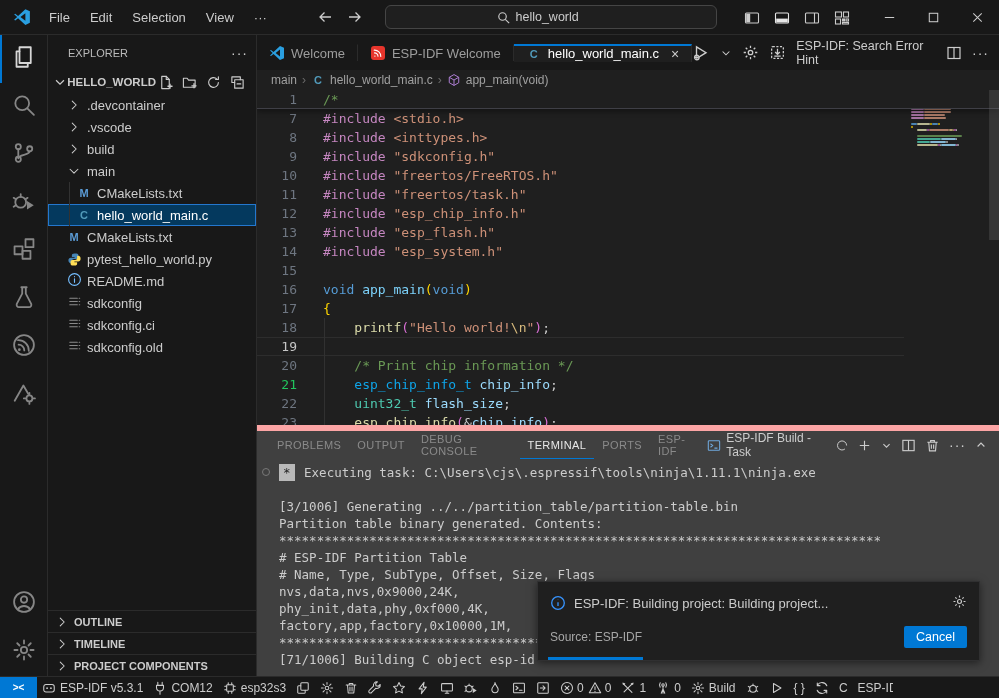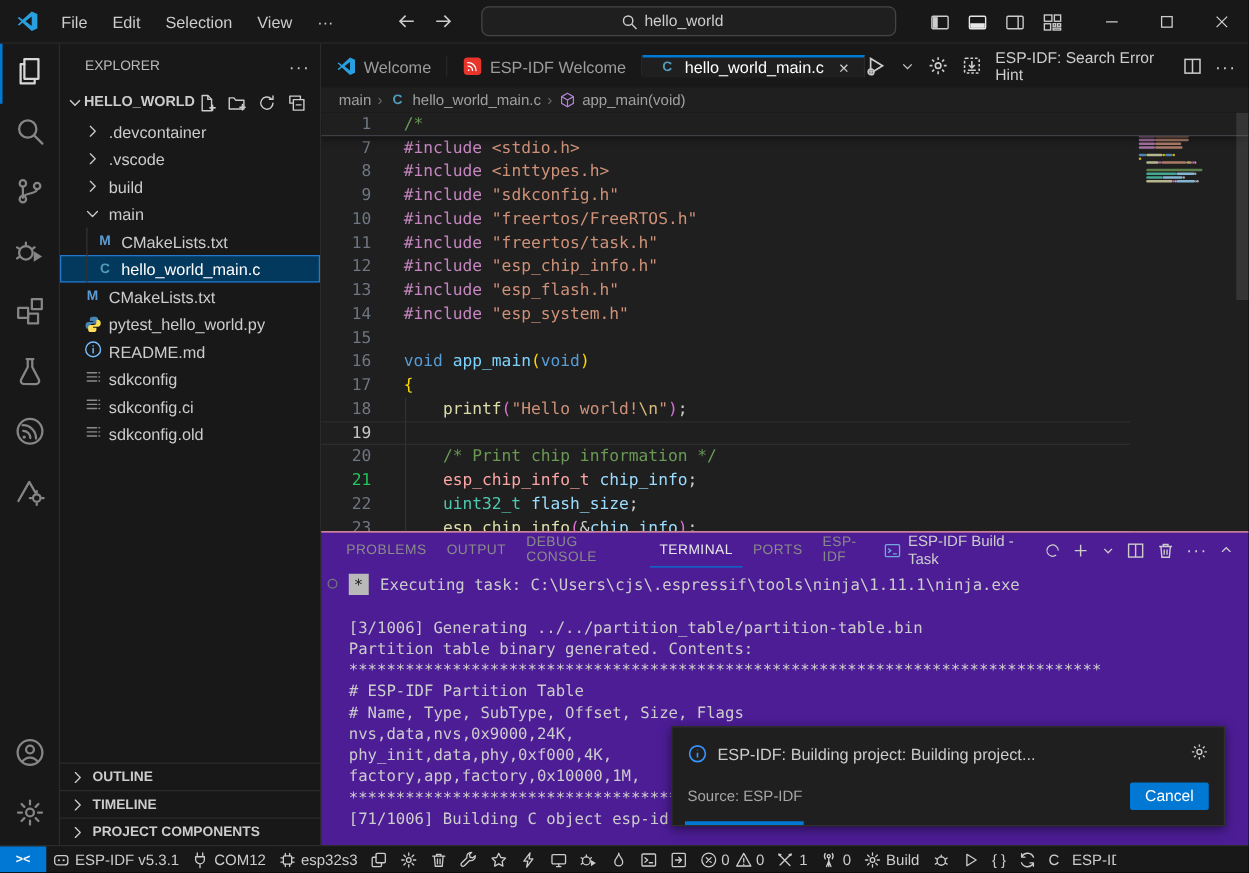--- a/index.html
+++ b/index.html
@@ -83,21 +83,21 @@
   .line .code { padding-left:26px; }
   .line.current { box-shadow: inset 0 1px 0 #2d2d2d, inset 0 -1px 0 #2d2d2d; margin-right:95px; }
   .sticky { background:#1f1f1f; border-bottom:1px solid #3f3f46; box-shadow:0 3px 5px rgba(0,0,0,.35); position:relative; z-index:3; }
   .indent-guide { position:absolute; width:1px; background:#313131; left:67px; z-index:1; }
   .minimap { position:absolute; right:0; top:0; width:94px; height:335px; background:#1f1f1f; z-index:2; padding:3px 0 0 6px; }
   .mm-row { height:2px; margin-bottom:1px; display:flex; }
   .mm-tok { height:2px; border-radius:1px; }
   .scrollbar-v { position:absolute; right:0; top:0; width:10px; height:150px; background:rgba(121,121,121,0.25); z-index:4; }
 
   
-  .panel { height:251px; background:#4c1d95; border-top:1px solid #fca5a5; display:flex; flex-direction:column; flex:none; position:relative; }
+  .panel { height:251px; background:#404040; border-top:6px solid #fca5a5; display:flex; flex-direction:column; flex:none; position:relative; }
   .panel-tabs { height:28px; display:flex; align-items:center; padding-left:12px; flex:none; }
   .ptab { font-size:11px; letter-spacing:.4px; color:#8a8a8a; padding:0 8px; height:100%; display:flex; align-items:center; }
   .ptab.active { color:#e7e7e7; box-shadow: inset 0 -1px 0 #0078d4; }
   .panel-actions { margin-left:auto; display:flex; align-items:center; gap:9px; padding-right:12px; color:#cccccc; }
   .task-chip { display:flex; align-items:center; gap:5px; font-size:12px; color:#cccccc; }
   .panel-actions .ticon { display:flex; align-items:center; }
   .terminal { flex:1; overflow:hidden; font-family:"DejaVu Sans Mono", monospace; font-size:12.5px;
     color:#cccccc; padding:5px 0 0 22px; position:relative; line-height:17px; white-space:pre; }
   .t-line { height:17px; position:relative; }
   .t-decor { position:absolute; left:-17px; top:4px; width:8px; height:8px; border:1px solid #787878; border-radius:50%; }
@@ -529,21 +529,21 @@
           <div class="line"><span class="ln" style="color: rgb(110, 118, 129);">11</span><span class="code"><span style="color: rgb(197, 134, 192);">#include </span><span style="color: rgb(206, 145, 120);">"freertos/task.h"</span></span></div>
           <div class="line"><span class="ln" style="color: rgb(110, 118, 129);">12</span><span class="code"><span style="color: rgb(197, 134, 192);">#include </span><span style="color: rgb(206, 145, 120);">"esp_chip_info.h"</span></span></div>
           <div class="line"><span class="ln" style="color: rgb(110, 118, 129);">13</span><span class="code"><span style="color: rgb(197, 134, 192);">#include </span><span style="color: rgb(206, 145, 120);">"esp_flash.h"</span></span></div>
           <div class="line"><span class="ln" style="color: rgb(110, 118, 129);">14</span><span class="code"><span style="color: rgb(197, 134, 192);">#include </span><span style="color: rgb(206, 145, 120);">"esp_system.h"</span></span></div>
           <div class="line"><span class="ln" style="color: rgb(110, 118, 129);">15</span><span class="code"></span></div>
           <div class="line"><span class="ln" style="color: rgb(110, 118, 129);">16</span><span class="code"><span style="color: rgb(86, 156, 214);">void </span><span style="color: #7dd3fc;">app_main</span><span style="color: rgb(255, 215, 0);">(</span><span style="color: rgb(86, 156, 214);">void</span><span style="color: rgb(255, 215, 0);">)</span></span></div>
           <div class="line"><span class="ln" style="color: rgb(110, 118, 129);">17</span><span class="code"><span style="color: rgb(255, 215, 0);">{</span></span></div>
           <div class="line"><span class="ln" style="color: rgb(110, 118, 129);">18</span><span class="code"><span style="color: rgb(204, 204, 204);">    </span><span style="color: rgb(220, 220, 170);">printf</span><span style="color: rgb(218, 112, 214);">(</span><span style="color: rgb(206, 145, 120);">"Hello world!</span><span style="color: rgb(215, 186, 125);">\n</span><span style="color: rgb(206, 145, 120);">"</span><span style="color: rgb(218, 112, 214);">)</span><span style="color: rgb(204, 204, 204);">;</span></span></div>
           <div class="line current"><span class="ln" style="color: rgb(198, 198, 198);">19</span><span class="code"></span></div>
           <div class="line"><span class="ln" style="color: rgb(110, 118, 129);">20</span><span class="code"><span style="color: rgb(204, 204, 204);">    </span><span style="color: rgb(106, 153, 85);">/* Print chip information */</span></span></div>
-          <div class="line"><span class="ln" style="color: #22c55e;">21</span><span class="code"><span style="color: rgb(204, 204, 204);">    </span><span style="color: #fca5a5;">esp_chip_info_t </span><span style="color: rgb(156, 220, 254);">chip_info</span><span style="color: rgb(204, 204, 204);">;</span></span></div>
+          <div class="line"><span class="ln" style="color: #22c55e;">21</span><span class="code"><span style="color: rgb(204, 204, 204);">    </span><span style="color: #0ea5e9;">esp_chip_info_t </span><span style="color: rgb(156, 220, 254);">chip_info</span><span style="color: rgb(204, 204, 204);">;</span></span></div>
           <div class="line"><span class="ln" style="color: rgb(110, 118, 129);">22</span><span class="code"><span style="color: rgb(204, 204, 204);">    </span><span style="color: rgb(78, 201, 176);">uint32_t </span><span style="color: rgb(156, 220, 254);">flash_size</span><span style="color: rgb(204, 204, 204);">;</span></span></div>
           <div class="line"><span class="ln" style="color: rgb(110, 118, 129);">23</span><span class="code"><span style="color: rgb(204, 204, 204);">    </span><span style="color: rgb(220, 220, 170);">esp_chip_info</span><span style="color: rgb(218, 112, 214);">(</span><span style="color: rgb(204, 204, 204);">&amp;</span><span style="color: rgb(156, 220, 254);">chip_info</span><span style="color: rgb(218, 112, 214);">)</span><span style="color: rgb(204, 204, 204);">;</span></span></div>
         </div>
       <div class="indent-guide" style="top: 228px; height: 107px;"></div>
       <div class="minimap">
           <div class="mm-row">
             <span class="mm-tok" style="margin-left: 0px; width: 3.2px; background: rgb(106, 153, 85); opacity: 0.8;"></span>
           </div>
           <div class="mm-row">
             <span class="mm-tok" style="margin-left: 0px; width: 12.8px; background: rgb(197, 134, 192); opacity: 0.8;"></span>

